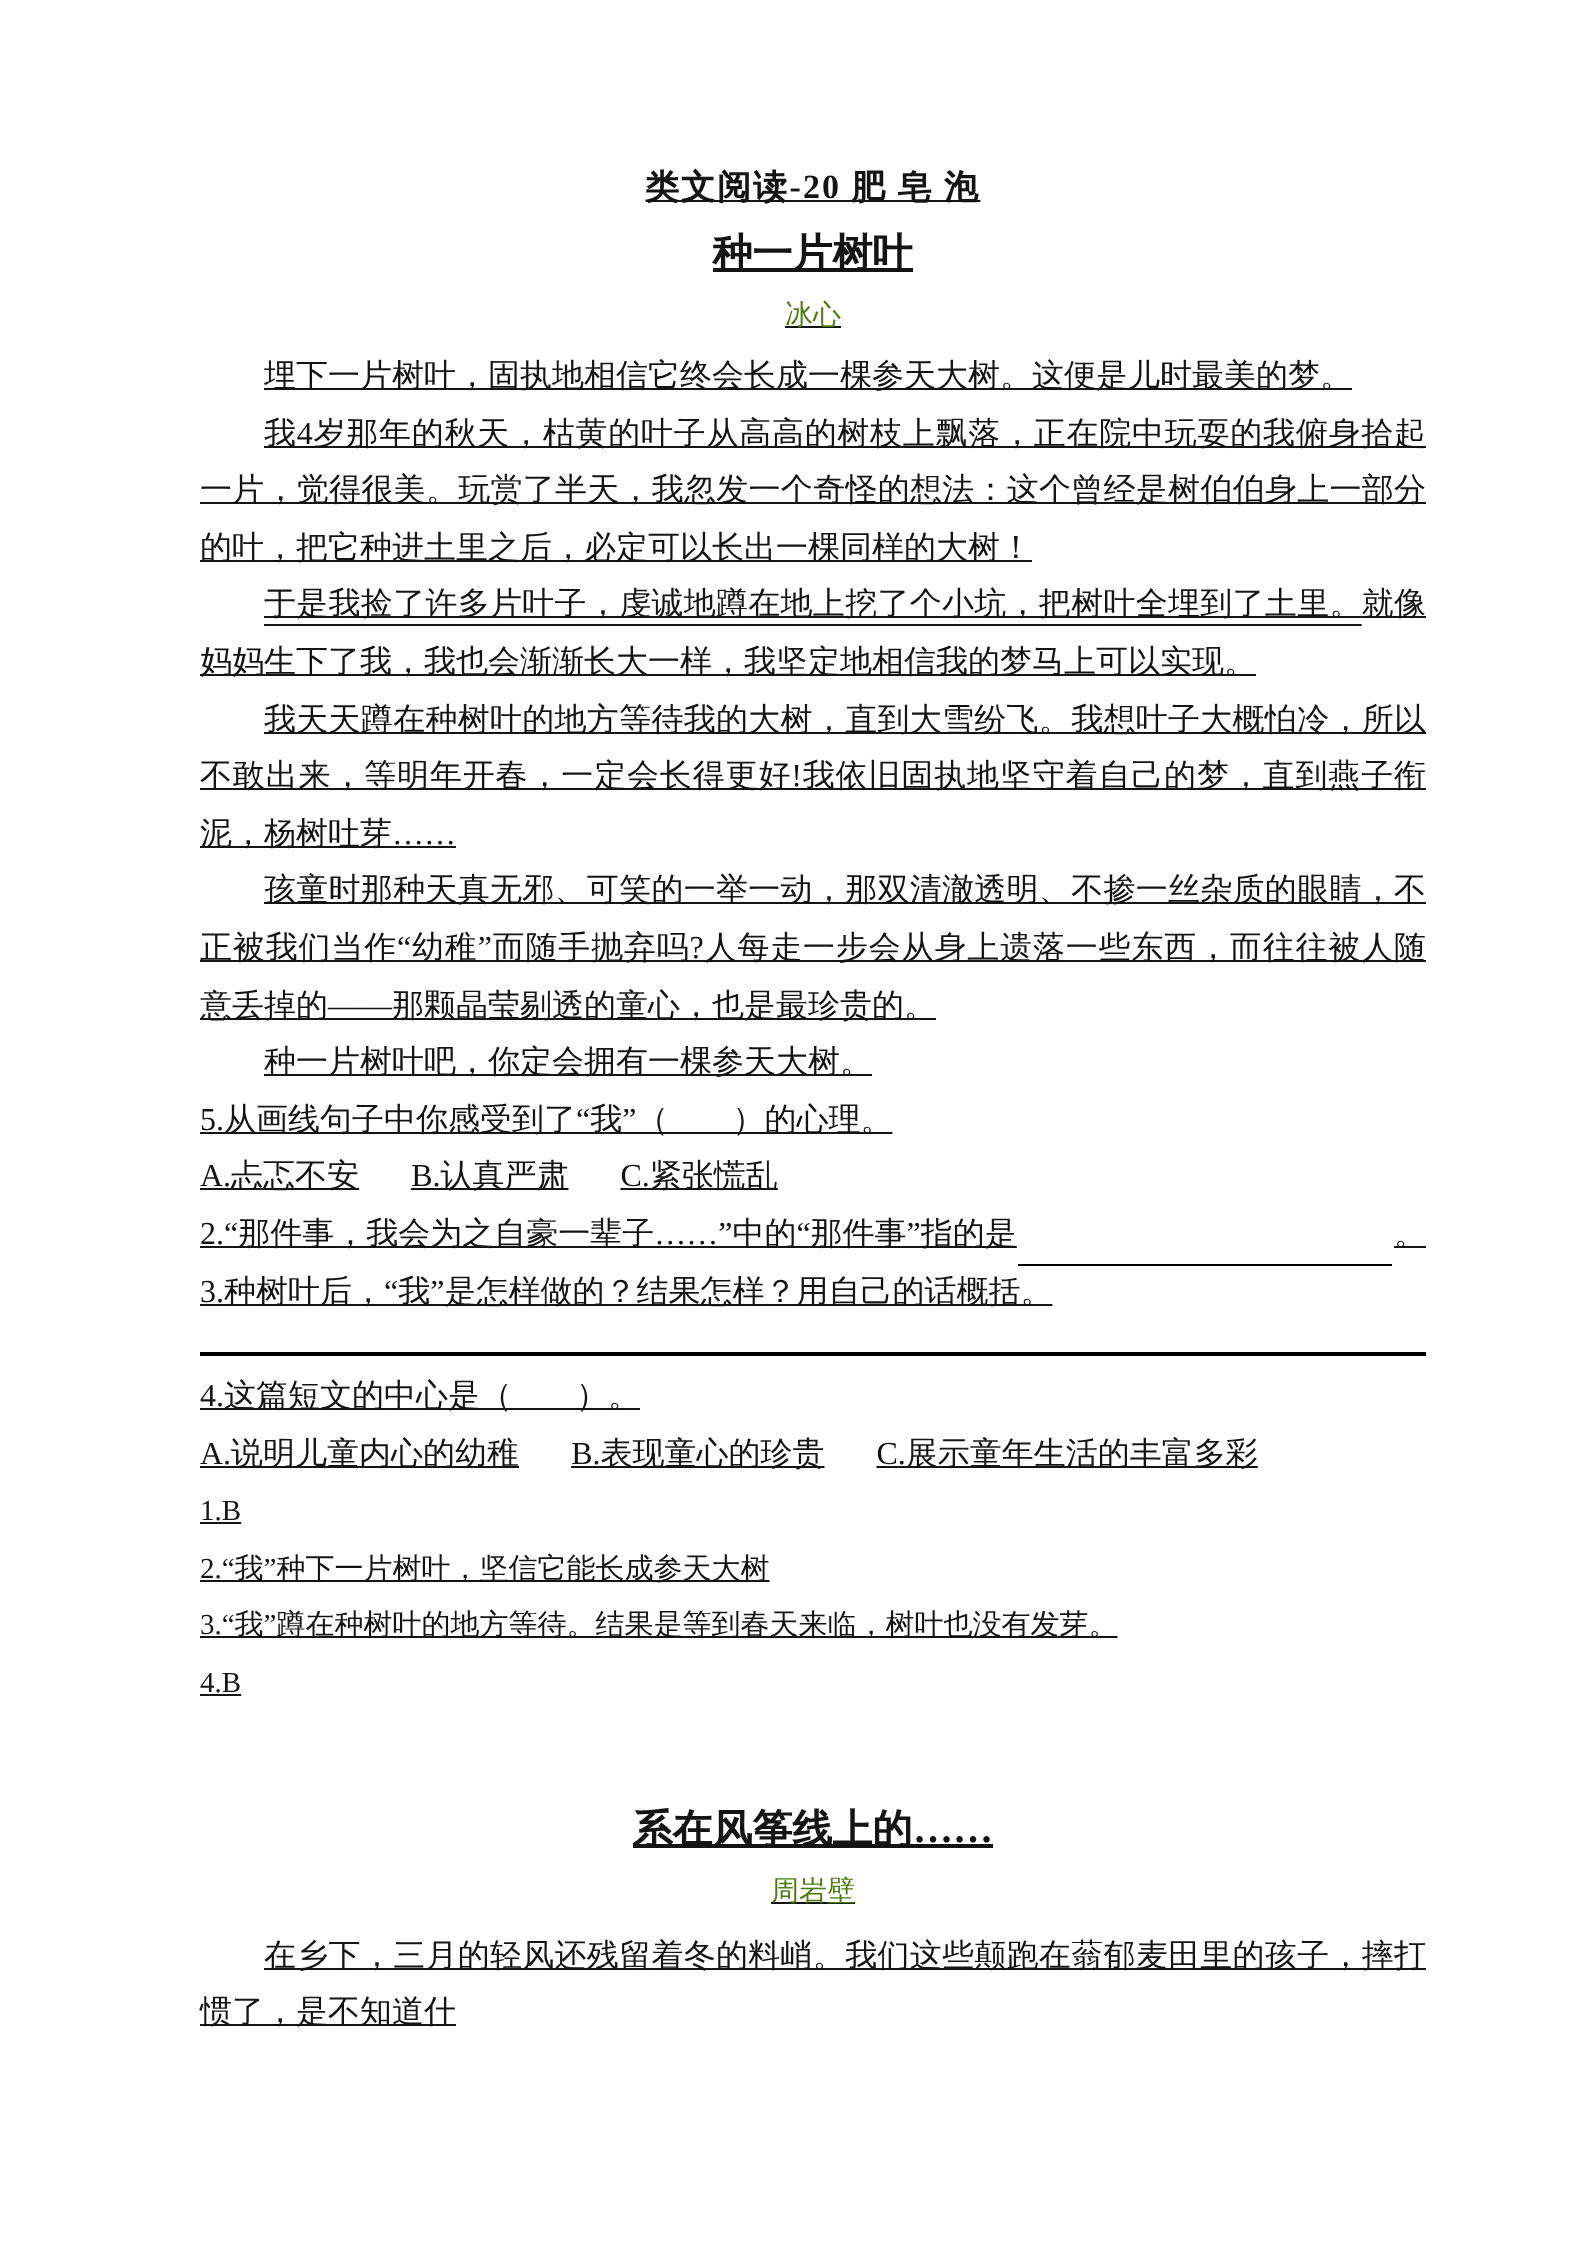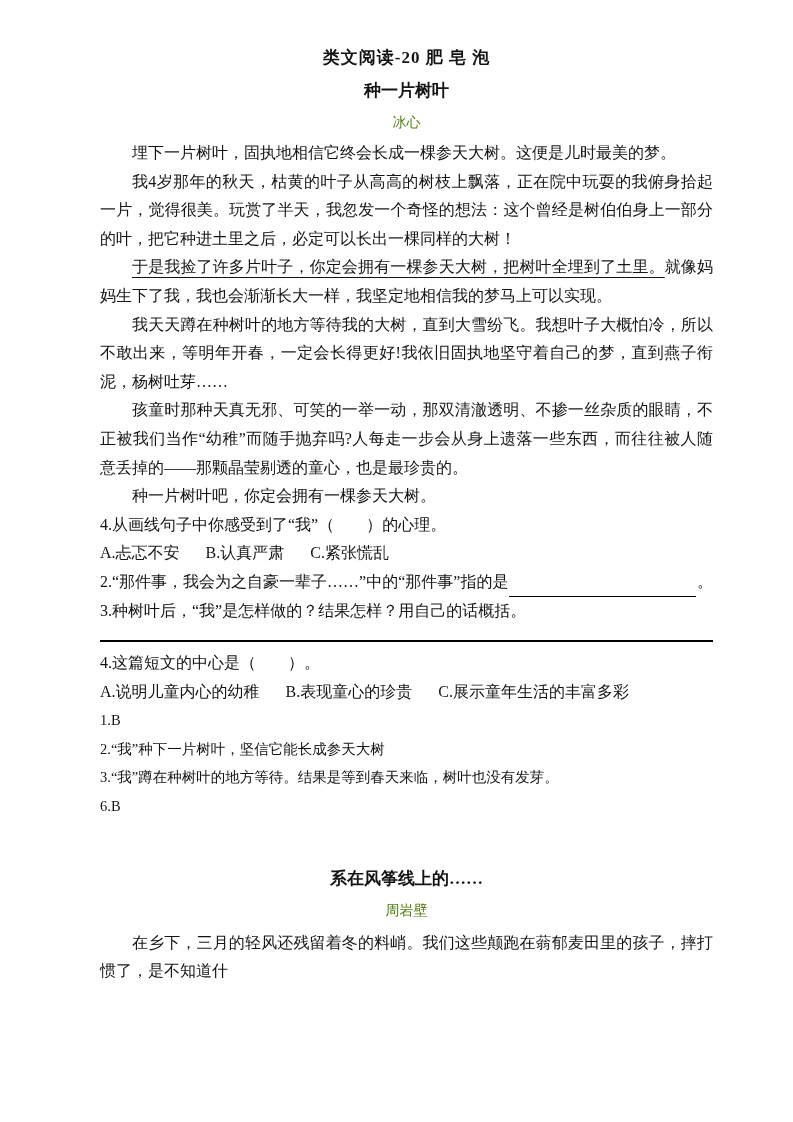--- a/index.html
+++ b/index.html
@@ -1,27 +1,27 @@
 <!DOCTYPE html>
 <html><head>
 <meta charset="utf-8">
 <style>
   html,body{margin:0;padding:0;background:#f0f0f0;}
   .page{
     width:793px;height:1122px;background:#ffffff;margin:0 auto;
     font-family:"Liberation Serif","DejaVu Serif",serif;
     color:#141414;box-sizing:border-box;position:relative;overflow:hidden;
   }
-  .content{padding:48px 80px 0 100px;}
+  .content{padding:84px 80px 0 100px;text-decoration:underline;}
   .doc-header{
     text-align:center;font-weight:bold;font-size:17px;line-height:20px;
     letter-spacing:1px;margin:0 0 13px 0;
   }
   .article-title{
-    text-align:center;font-weight:bold;font-size:17px;line-height:20px;margin:0 0 13px 0;
+    text-align:center;font-weight:bold;font-size:20px;line-height:20px;margin:0 0 13px 0;
   }
   .author{
     text-align:center;font-size:14px;line-height:18px;color:#4d7c0f;margin:0 0 7px 0;
   }
   .body-text p{
     margin:0;font-size:16px;line-height:28.6px;text-align:justify;
   }
   .indent{text-indent:2em;}
   .underlined{
     text-decoration:underline;
@@ -50,47 +50,47 @@
 
     <div class="doc-header">类文阅读-20 肥 皂 泡</div>
 
     <div class="article-title">种一片树叶</div>
 
     <div class="author">冰心</div>
 
     <div class="body-text">
       <p class="indent">埋下一片树叶，固执地相信它终会长成一棵参天大树。这便是儿时最美的梦。</p>
       <p class="indent">我4岁那年的秋天，枯黄的叶子从高高的树枝上飘落，正在院中玩耍的我俯身拾起一片，觉得很美。玩赏了半天，我忽发一个奇怪的想法：这个曾经是树伯伯身上一部分的叶，把它种进土里之后，必定可以长出一棵同样的大树！</p>
-      <p class="indent"><span class="underlined">于是我捡了许多片叶子，你定会拥有一棵参天大树，把树叶全埋到了土里。</span><span>就像妈妈生下了我，我也会渐渐长大一样，我坚定地相信我的梦马上可以实现。</span></p>
+      <p class="indent"><span class="underlined">于是我捡了许多片叶子，虔诚地蹲在地上挖了个小坑，把树叶全埋到了土里。</span><span>就像妈妈生下了我，我也会渐渐长大一样，我坚定地相信我的梦马上可以实现。</span></p>
       <p class="indent">我天天蹲在种树叶的地方等待我的大树，直到大雪纷飞。我想叶子大概怕冷，所以不敢出来，等明年开春，一定会长得更好!我依旧固执地坚守着自己的梦，直到燕子衔泥，杨树吐芽……</p>
       <p class="indent">孩童时那种天真无邪、可笑的一举一动，那双清澈透明、不掺一丝杂质的眼睛，不正被我们当作“幼稚”而随手抛弃吗?人每走一步会从身上遗落一些东西，而往往被人随意丢掉的——那颗晶莹剔透的童心，也是最珍贵的。</p>
       <p class="indent">种一片树叶吧，你定会拥有一棵参天大树。</p>
     </div>
 
     <div class="body-text">
-      <p class="q">4.从画线句子中你感受到了“我”（　　）的心理。</p>
+      <p class="q">5.从画线句子中你感受到了“我”（　　）的心理。</p>
       <p class="q options"><span>A.忐忑不安</span><span>B.认真严肃</span><span>C.紧张慌乱</span></p>
       <p class="q2row">
           <span class="prefix">2.“那件事，我会为之自豪一辈子……”中的“那件事”指的是</span>
           <span class="blank"></span>
           <span>。</span>
         </p>
       <p class="q">3.种树叶后，“我”是怎样做的？结果怎样？用自己的话概括。</p>
 
       <hr class="answer-rule">
 
       <p class="q">4.这篇短文的中心是（　　）。</p>
       <p class="q options"><span>A.说明儿童内心的幼稚</span><span>B.表现童心的珍贵</span><span>C.展示童年生活的丰富多彩</span></p>
     </div>
 
     <div class="answers">
       <p>1.B</p>
       <p>2.“我”种下一片树叶，坚信它能长成参天大树</p>
       <p>3.“我”蹲在种树叶的地方等待。结果是等到春天来临，树叶也没有发芽。</p>
-      <p>6.B</p>
+      <p>4.B</p>
     </div>
 
     <div class="section2">
       <div class="article-title">系在风筝线上的……</div>
       <div class="author">周岩壁</div>
       <div class="body-text">
         <p class="indent">在乡下，三月的轻风还残留着冬的料峭。我们这些颠跑在蓊郁麦田里的孩子，摔打惯了，是不知道什</p>
       </div>
     </div>
 

